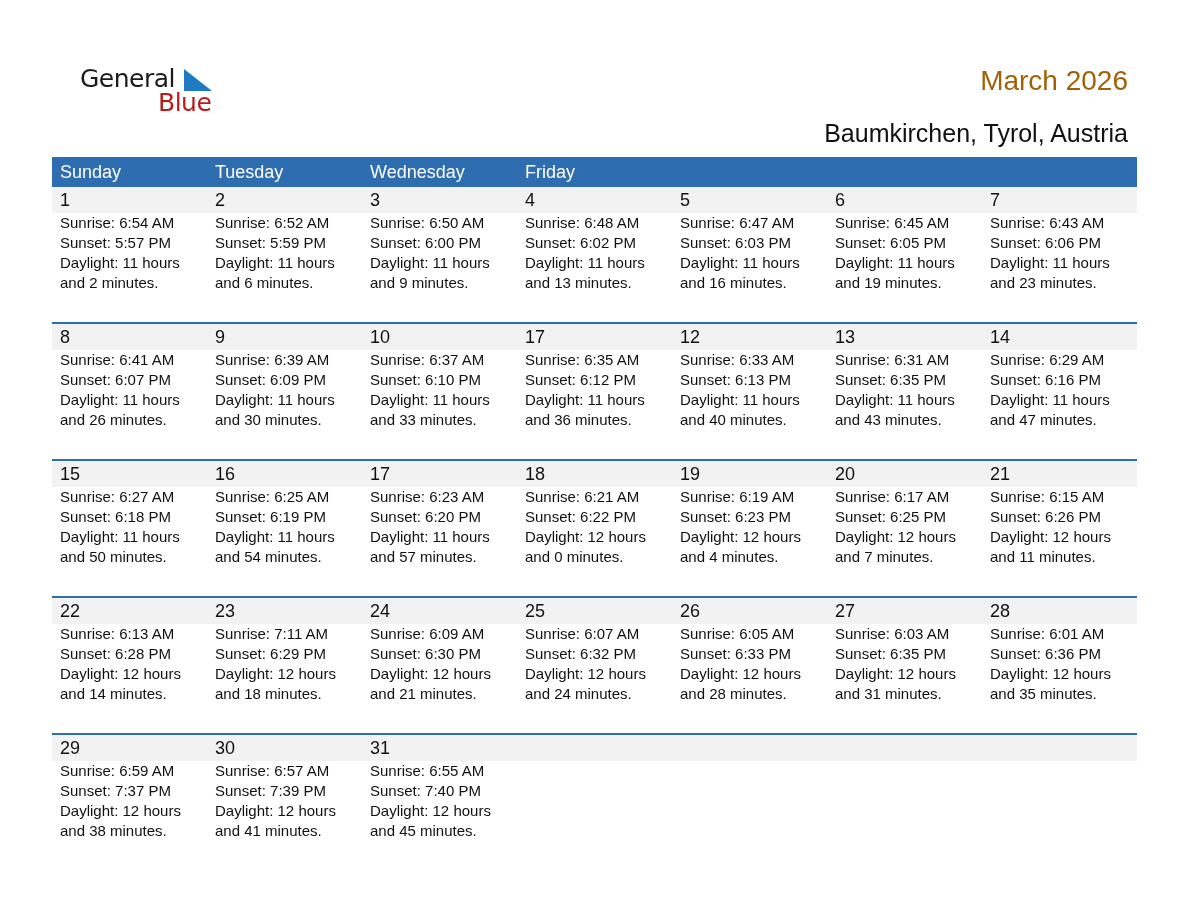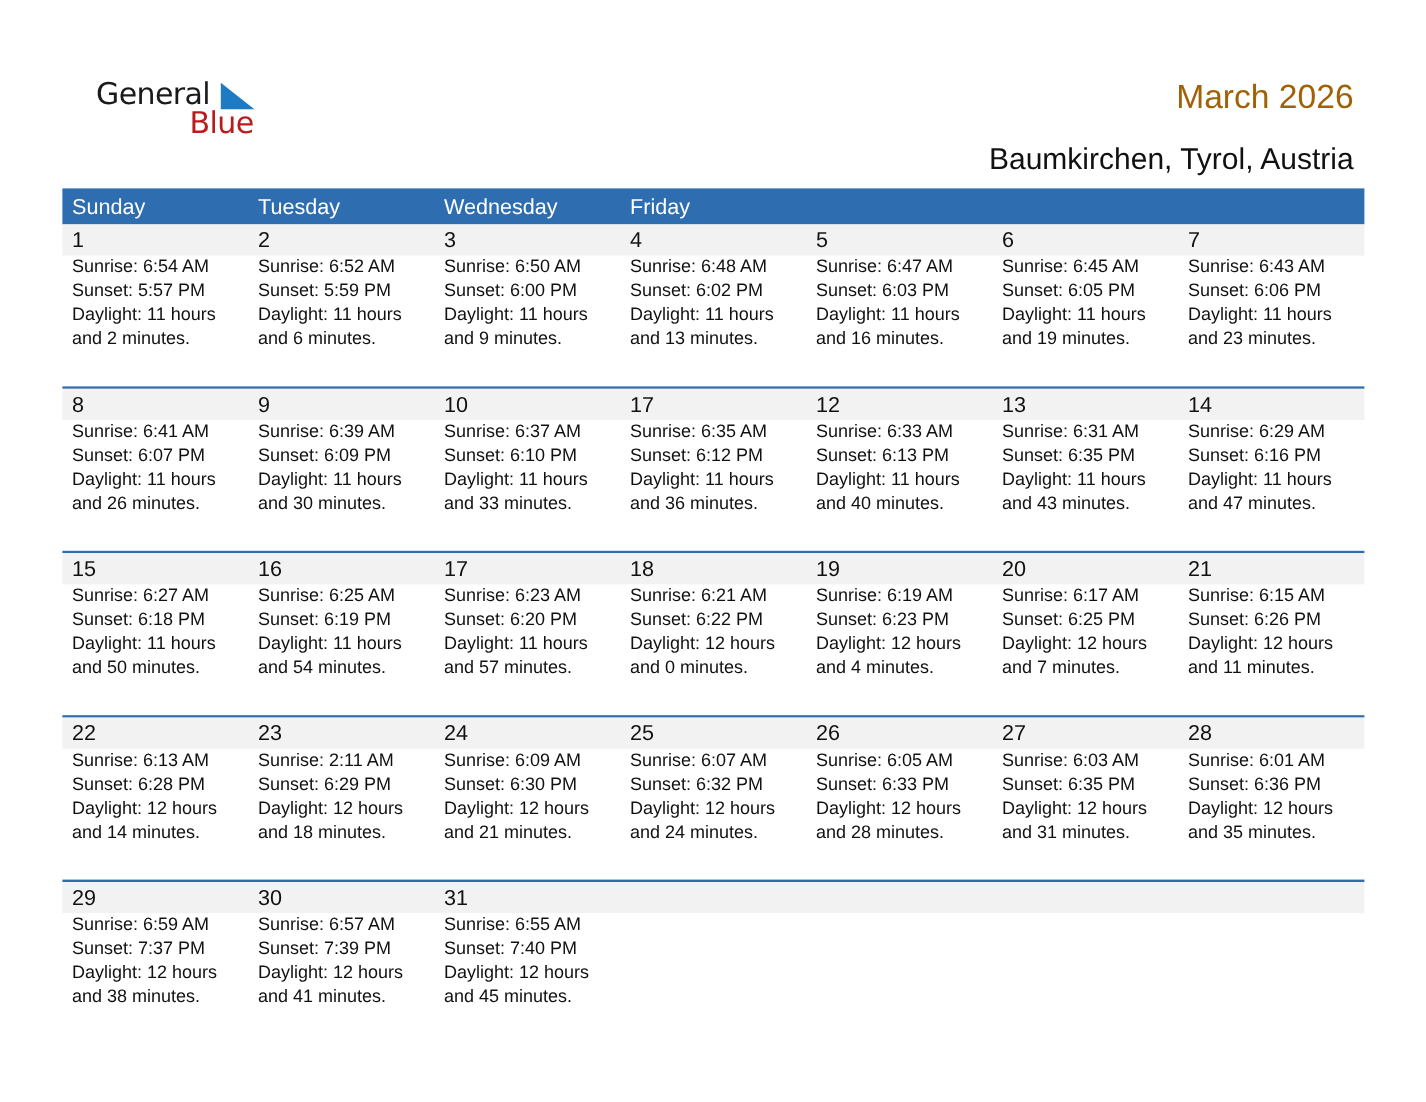--- a/index.html
+++ b/index.html
@@ -234,21 +234,21 @@
         <div class="week-cells">
           <div class="day">
             <div class="day-num">22</div>
             <div class="day-line">Sunrise: 6:13 AM</div>
             <div class="day-line">Sunset: 6:28 PM</div>
             <div class="day-line">Daylight: 12 hours</div>
             <div class="day-line">and 14 minutes.</div>
           </div>
           <div class="day">
             <div class="day-num">23</div>
-            <div class="day-line">Sunrise: 2:11 AM</div>
+            <div class="day-line">Sunrise: 7:11 AM</div>
             <div class="day-line">Sunset: 6:29 PM</div>
             <div class="day-line">Daylight: 12 hours</div>
             <div class="day-line">and 18 minutes.</div>
           </div>
           <div class="day">
             <div class="day-num">24</div>
             <div class="day-line">Sunrise: 6:09 AM</div>
             <div class="day-line">Sunset: 6:30 PM</div>
             <div class="day-line">Daylight: 12 hours</div>
             <div class="day-line">and 21 minutes.</div>

